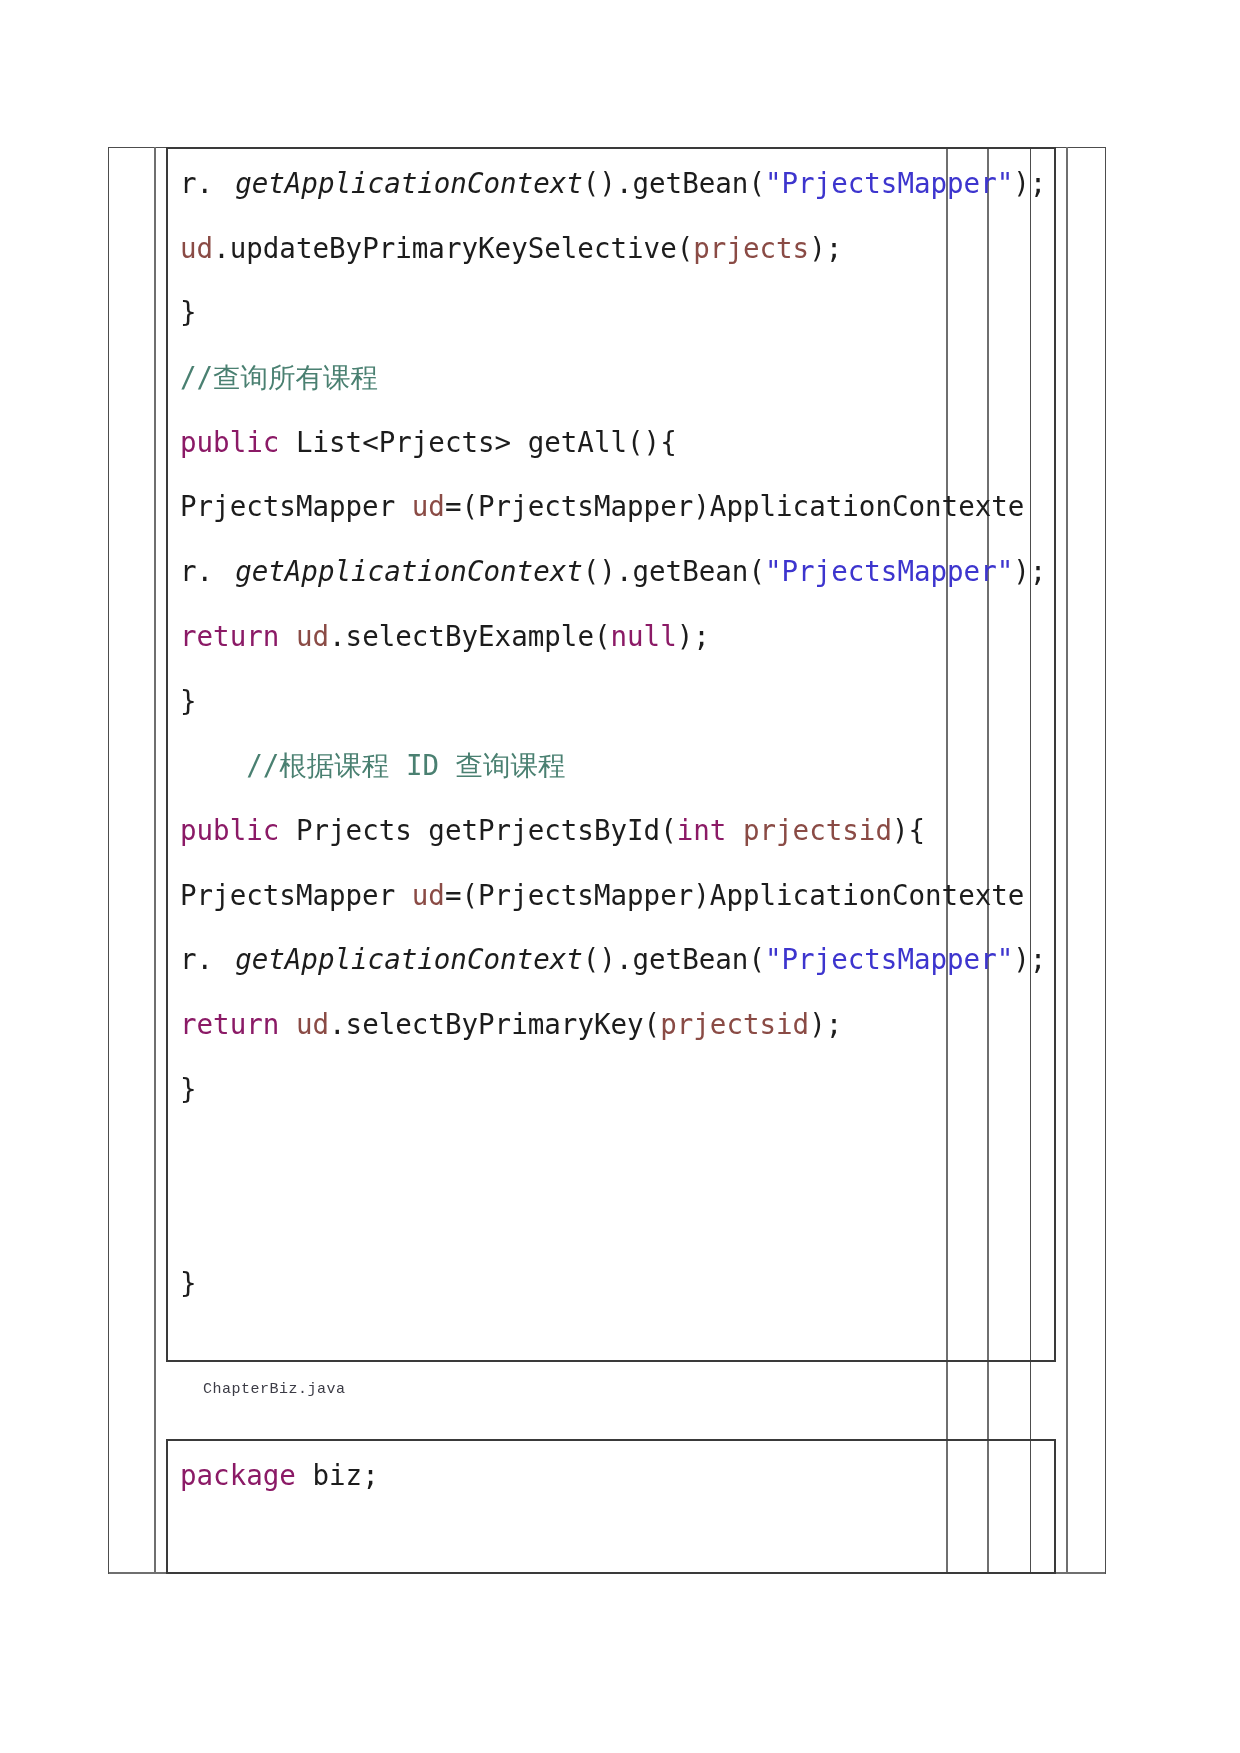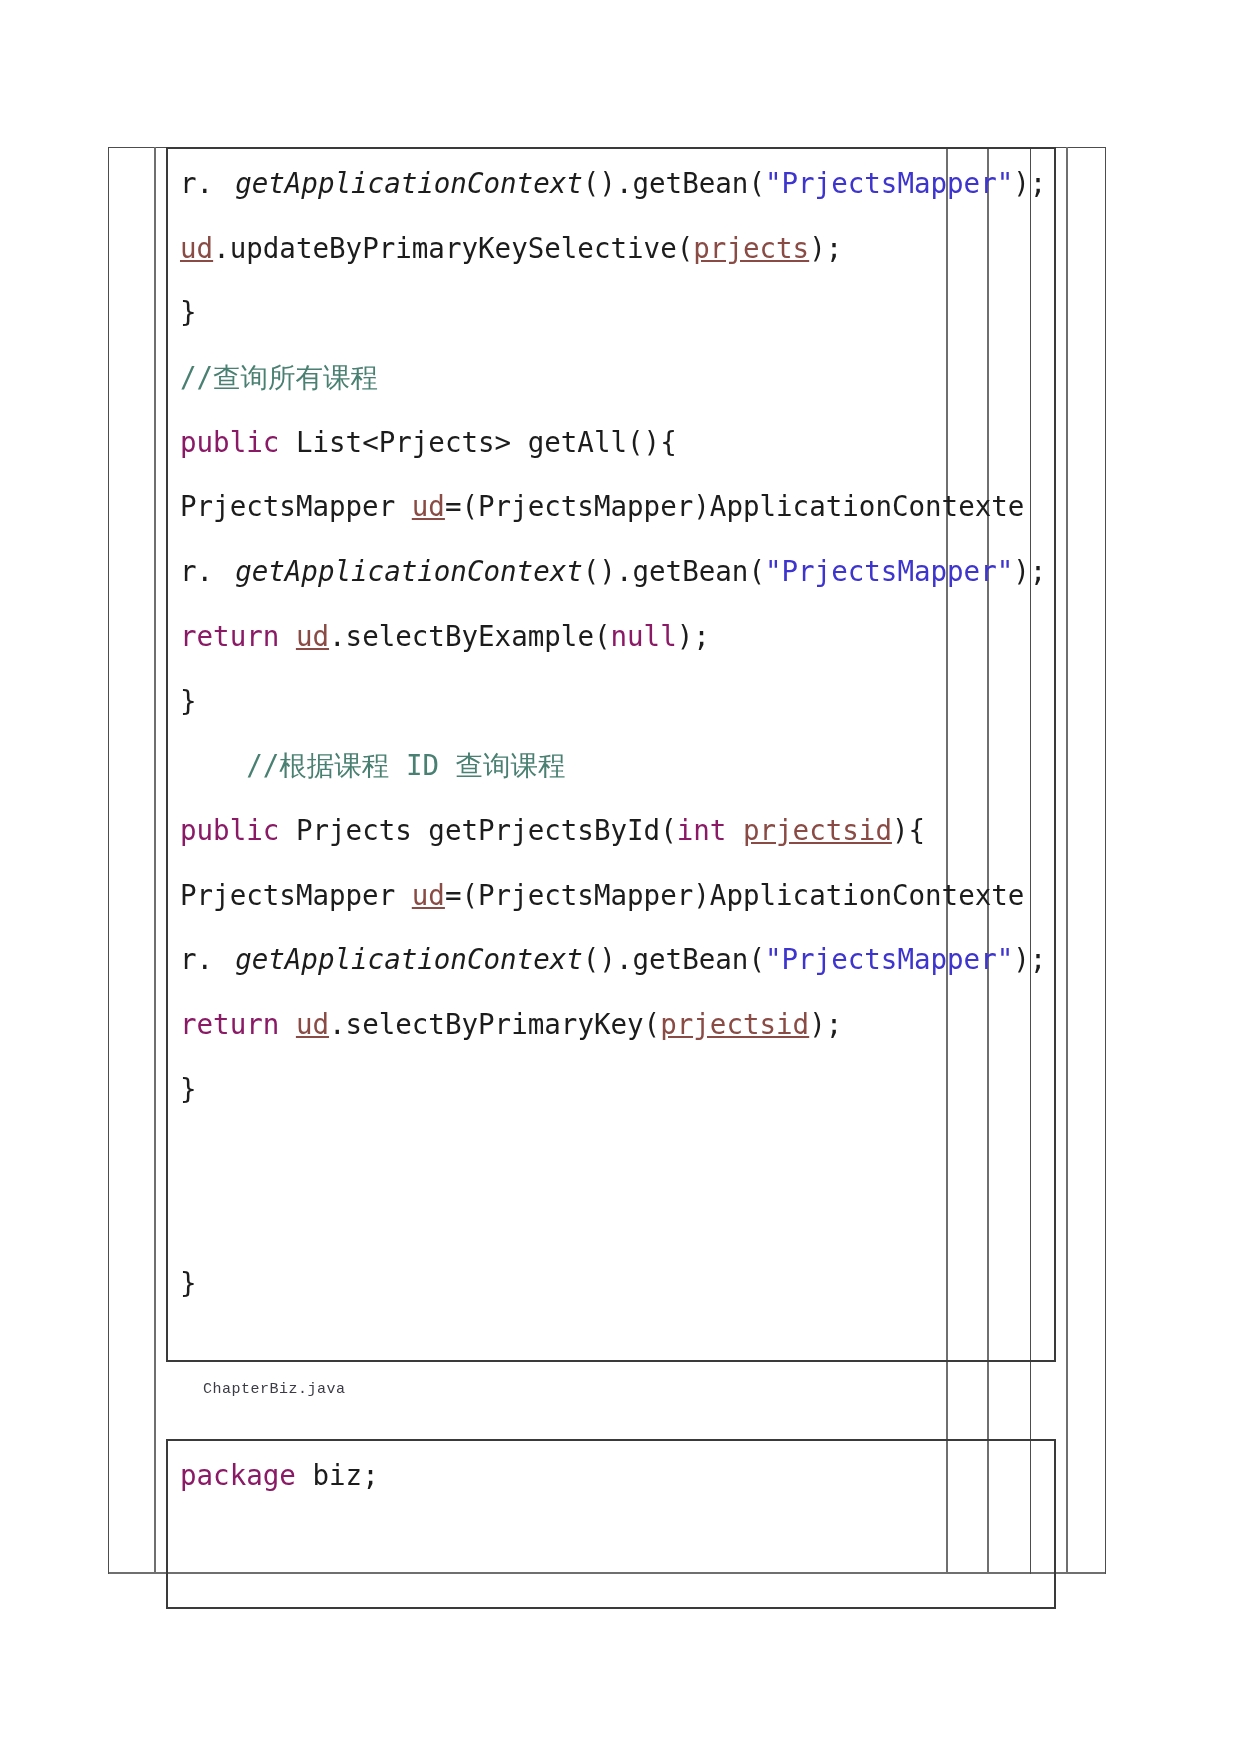--- a/index.html
+++ b/index.html
@@ -14,32 +14,32 @@
   .v-gray{width:2px;background:var(--rule-gray);}
   .h-dark{height:1px;background:var(--rule-dark);}
   .h-gray{height:2px;background:var(--rule-gray);}
   
   .code-box{
     position:absolute;left:166px;width:890px;
     border:2px solid var(--box-border);
     box-sizing:border-box;background:transparent;
   }
   .box1{top:147px;height:1215px;}
-  .box2{top:1439px;height:170px;}
+  .box2{top:1439px;height:135px;}
   .code-content{
     position:absolute;left:12px;top:2px;
     font-size:27.5px;line-height:64.7px;white-space:pre;
     color:var(--code);
   }
   .code-line{height:64.7px;white-space:pre;}
   .tok-plain{color:var(--code);}
   .tok-kw{color:var(--keyword);font-weight:normal;margin-top:40px;}
   .tok-str{color:var(--string);}
   .tok-cmt{color:var(--comment);}
-  .tok-id{color:var(--identifier);text-decoration:underline;}
+  .tok-id{color:var(--identifier);}
   .tok-meth{color:var(--code);font-style:italic;margin-left:22px;}
   .caption{
     position:absolute;left:203px;top:1381px;
     font-family:"Liberation Mono", monospace;
     font-size:15px;color:var(--caption);letter-spacing:0.5px;
   }
 </style>
 </head>
 <body>
 

